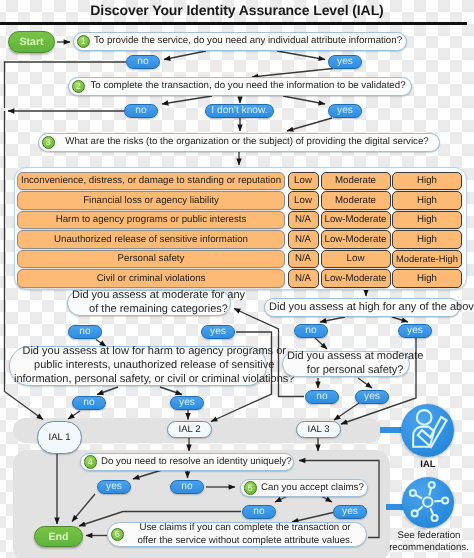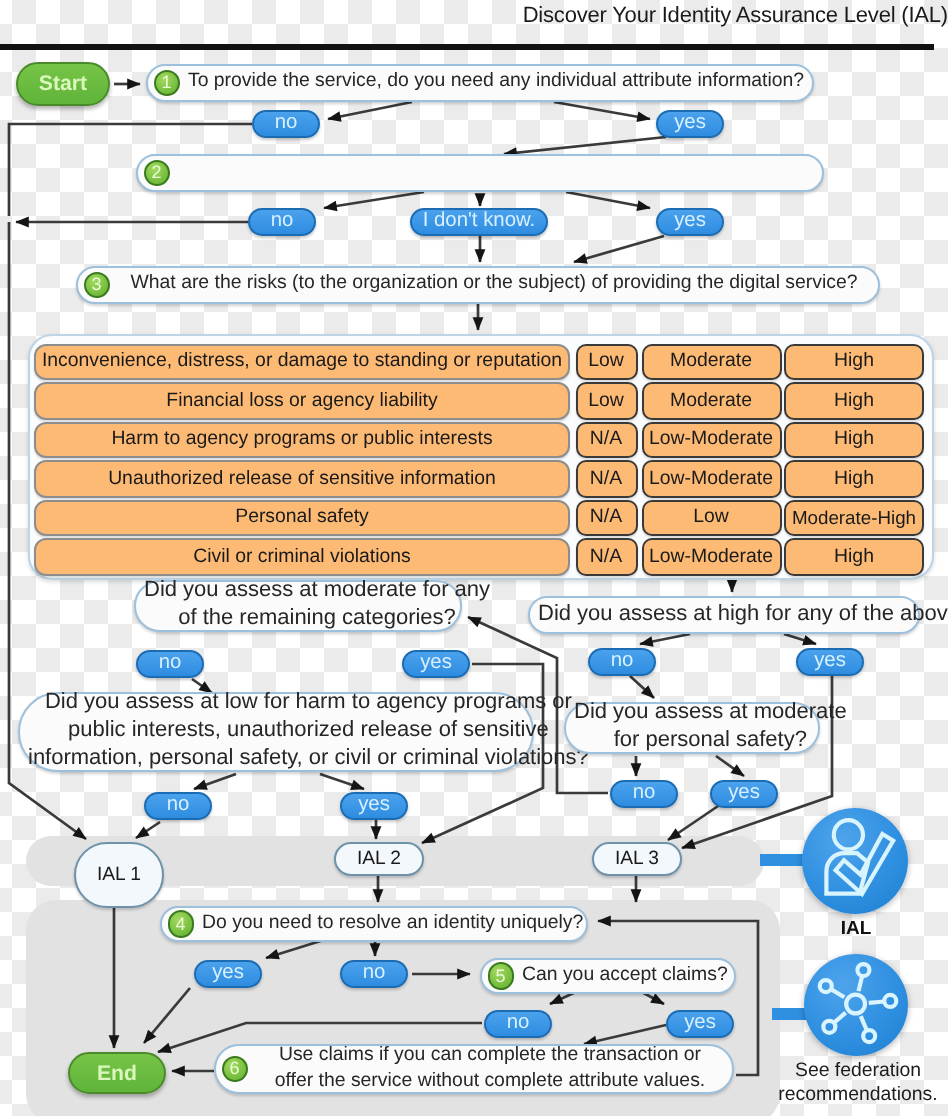--- a/index.html
+++ b/index.html
@@ -10,22 +10,22 @@
 #root{will-change:transform;}
 #root{position:absolute;left:0;top:0;width:474px;height:558px;}
 .chk{position:absolute;left:0;top:0;width:474px;height:558px;background:#fff;}
 .chk i{position:absolute;left:0;top:0;width:474px;height:558px;display:block;
   background-image:
    linear-gradient(45deg,#ebebeb 25%,transparent 25%,transparent 75%,#ebebeb 75%),
    linear-gradient(45deg,#ebebeb 25%,transparent 25%,transparent 75%,#ebebeb 75%);
   background-size:24px 24px;background-position:-6px 0px,6px 12px;}
 
 
-.title{position:absolute;left:0;top:2px;width:474px;text-align:right;
-  font-size:11px;font-weight:normal;color:#1a1a1a;letter-spacing:-0.1px;}
+.title{position:absolute;left:0;top:2px;width:474px;text-align:center;
+  font-size:14px;font-weight:bold;color:#1a1a1a;letter-spacing:-0.1px;}
 .rule{position:absolute;left:0;top:22px;width:467px;height:3px;background:#111;}
 
 
 .node{position:absolute;box-sizing:border-box;}
 .qbox{background:#fafbfa;border:1px solid #9dc0dc;border-radius:999px;
   display:flex;align-items:center;color:#262626;font-size:9.7px;
   box-shadow:0 1px 1.5px rgba(0,0,0,.18);}
 .qbox .txt{flex:1;text-align:center;line-height:1.25;padding:0 4px;white-space:nowrap;}
 .num{width:13.5px;height:13.5px;border-radius:50%;box-sizing:border-box;
   background:radial-gradient(circle at 38% 32%,#a5d963 0%,#7cc242 55%,#64ad34 100%);
@@ -133,20 +133,21 @@
 
   <div class="node qbox" style="left:73px;top:32px;width:334px;height:19px;">
     <div class="num">1</div>
     <div class="txt">To provide the service, do you need any individual attribute information?</div>
   </div>
   <div class="node pill" style="left:126px;top:55px;width:34px;height:14px;">no</div>
   <div class="node pill" style="left:328px;top:55px;width:34px;height:14px;">yes</div>
 
   <div class="node qbox" style="left:68px;top:77px;width:344px;height:19px;">
     <div class="num">2</div>
+    <div class="txt">To complete the transaction, do you need the information to be validated?</div>
   </div>
   <div class="node pill" style="left:124px;top:104px;width:34px;height:14px;">no</div>
   <div class="node pill" style="left:205px;top:104px;width:69px;height:14px;">I don't know.</div>
   <div class="node pill" style="left:328px;top:104px;width:34px;height:14px;">yes</div>
 
   <div class="node qbox" style="left:38px;top:133px;width:402px;height:19px;">
     <div class="num">3</div>
     <div class="txt">What are the risks (to the organization or the subject) of providing the digital service?</div>
   </div>
 

